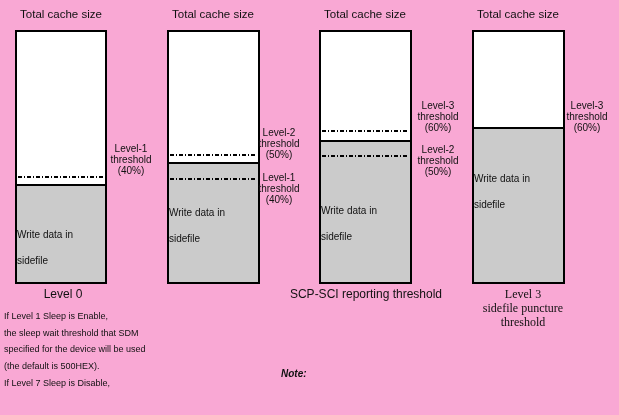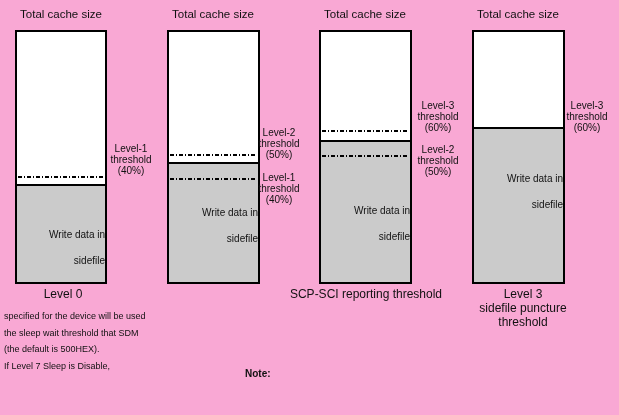--- a/index.html
+++ b/index.html
@@ -22,40 +22,40 @@
   .fill{
     position:absolute;left:0;right:0;bottom:0;
     background:#cbcbcb;border-top:2px solid #000;
   }
   .dotline{
     position:absolute;left:1px;right:1px;height:2px;
     background-image:repeating-linear-gradient(to right,#000 0 4px,transparent 4px 6px,#000 6px 7px,transparent 7px 9px);
   }
   .fill-label{
     position:absolute;left:0;right:0;
-    font-size:10px;line-height:26px;text-align:right;color:#111;
+    font-size:10px;line-height:26px;text-align:left;color:#111;
   }
   .caption{
     position:absolute;top:287px;
     font-size:12px;line-height:14px;text-align:center;color:#111;
   }
   .cap-sub{font-size:12px;}
   .thr-label{
     position:absolute;width:62px;
     font-size:10px;line-height:11px;text-align:center;color:#111;
   }
   .footnote{
     position:absolute;left:4px;top:308px;width:200px;
     font-size:9px;line-height:16.7px;color:#111;white-space:nowrap;
   }
   .note{
     position:absolute;left:245px;top:368px;
     font-size:10px;display:flex;gap:14px;white-space:nowrap;color:#111;
   }
-  .note-label{font-weight:bold;}
+  .note-label{font-weight:bold;font-style:italic;margin-left:36px;}
 </style>
 </head>
 <body>
 
 <div id="fig">
 
   <div class="bar-title" style="left:-9px;width:140px;">Total cache size</div>
   <div class="bar" style="left:15px;width:92px;">
     <div class="dotline" style="top:144px;"></div>
     <div class="fill" style="height:96px;"></div>
@@ -94,21 +94,21 @@
   </div>
 
   <div class="bar-title" style="left:448px;width:140px;">Total cache size</div>
   <div class="bar" style="left:472px;width:93px;">
     <div class="fill" style="height:153px;"></div>
     <div class="fill-label" style="top:134px;">
       <div>Write data in</div>
       <div>sidefile</div>
     </div>
   </div>
-  <div class="caption" style="left:463px;width:120px;">
+  <div class="caption" style="left:463px;width:120px;font-family:Liberation Serif, serif;">
     <div>Level 3</div>
     <div class="cap-sub">sidefile puncture threshold</div>
   </div>
 
   <div class="thr-label" style="left:100px;top:143px;">
     <div>Level-1</div>
     <div>threshold</div>
     <div>(40%)</div>
   </div>
 
@@ -134,22 +134,23 @@
     <div>(50%)</div>
   </div>
 
   <div class="thr-label" style="left:556px;top:100px;">
     <div>Level-3</div>
     <div>threshold</div>
     <div>(60%)</div>
   </div>
 
   <div class="footnote">
+    <div>If Level 1 Sleep is Enable,</div>
+    <div>the sleep wait threshold that SDM</div>
     <div>specified for the device will be used</div>
-    <div>the sleep wait threshold that SDM</div>
     <div>(the default is 500HEX).</div>
     <div>If Level 7 Sleep is Disable,</div>
   </div>
 
   <div class="note">
     <span class="note-label">Note:</span>
   </div>
 
 </div>
 

